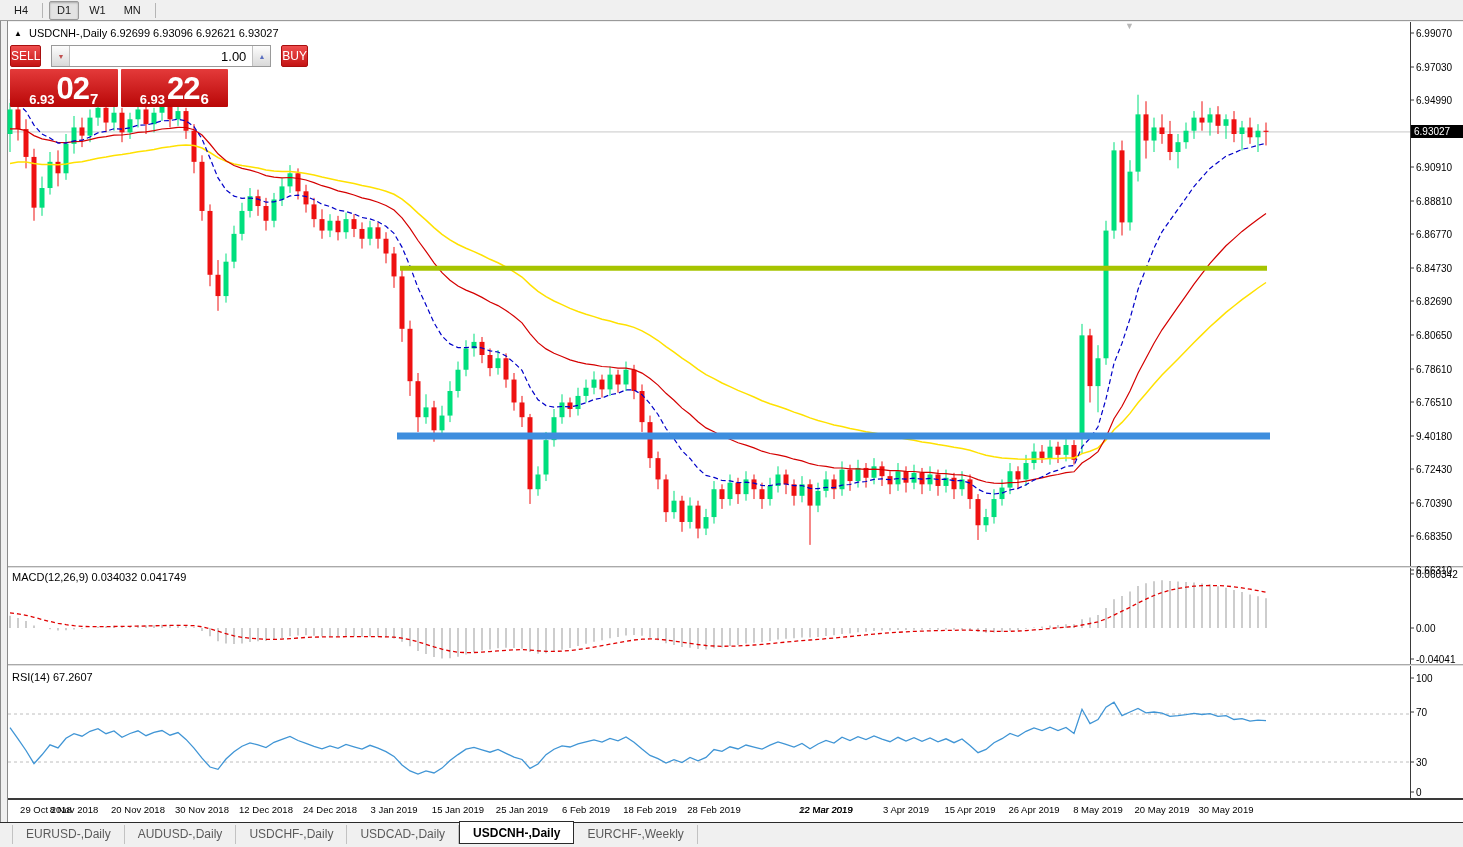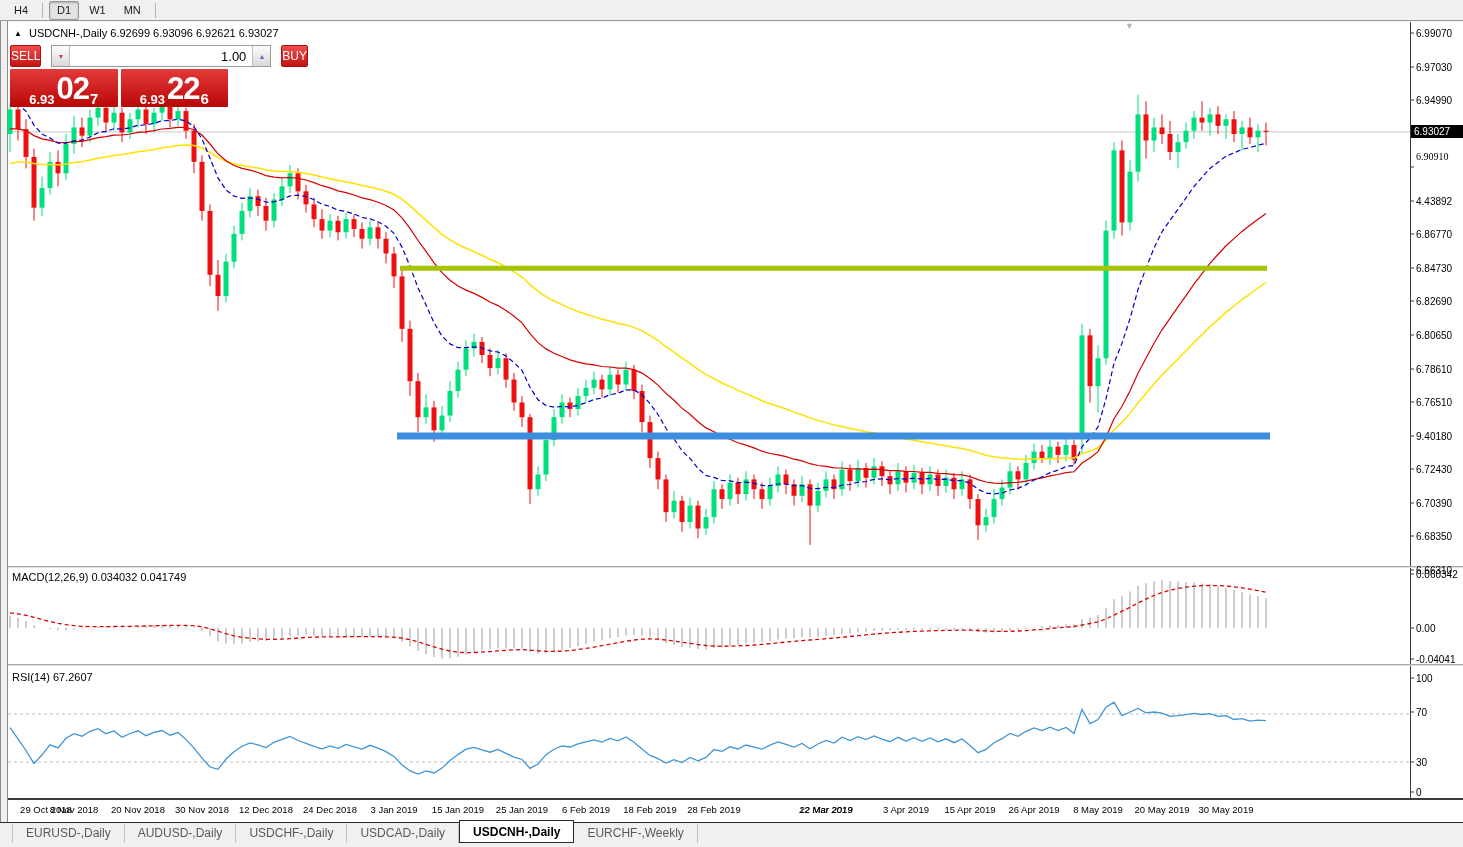--- a/index.html
+++ b/index.html
@@ -22,21 +22,21 @@
   #panel-rsi{top:666px;height:132px;}
   #axiscol{position:absolute;left:1410px;top:22px;width:53px;height:776px;background:#fff;
            border-left:1px solid #3a3a3a;box-sizing:border-box;z-index:2;}
   .pdivider{position:absolute;left:8px;width:1455px;height:2px;z-index:4;
             background:linear-gradient(#8f8f8f,#fafafa);}
   #div1{top:566px;} #div2{top:664px;}
   #bottomframe{position:absolute;left:8px;top:798px;width:1455px;height:2px;background:#3a3a3a;z-index:4;}
   #dateaxis{position:absolute;left:8px;top:800px;width:1455px;height:22px;background:#fff;z-index:1;}
   #tabline{position:absolute;left:0;top:822px;width:1463px;height:1px;background:#2a2a2a;z-index:4;}
   #tabbar{position:absolute;left:0;top:823px;width:1463px;height:20px;background:#f0f0f0;
-          display:flex;align-items:flex-end;padding-left:12px;box-sizing:border-box;z-index:5;}
+          display:flex;align-items:center;padding-left:12px;box-sizing:border-box;z-index:5;}
   .tab{margin-top:2px;padding:2px 13px 3px;font-size:12px;color:#5a5a5a;border-right:1px solid #c2c2c2;cursor:default;white-space:nowrap;}
   .tab:first-child{border-left:1px solid #c2c2c2;}
   .tab.active{background:#fff;border:1px solid #2a2a2a;color:#000;font-weight:bold;margin-top:-1px;padding-top:4px;}
   
   #chartsvg{position:absolute;left:0;top:0;width:1463px;height:847px;z-index:3;pointer-events:none;}
   
   #title{position:absolute;left:14px;top:27px;font-size:11px;color:#000;z-index:5;white-space:nowrap;}
   #title .marker{font-size:8px;vertical-align:1px;margin-right:4px;}
   #scrollmark{position:absolute;left:1125px;top:21px;color:#b8b8b8;font-size:9px;z-index:5;}
   .indlabel{position:absolute;font-size:11px;color:#000;z-index:5;white-space:nowrap;}
@@ -658,22 +658,22 @@
       <span class="pb-small">6.93</span>
       <span class="pb-big">22</span>
       <span class="pb-sup">6</span>
     </div>
   </div>
 </div>
 
 <div class="pxlabel" style="top: 33px;">6.99070</div>
 <div class="pxlabel" style="top: 67px;">6.97030</div>
 <div class="pxlabel" style="top: 100px;">6.94990</div>
-<div class="pxlabel" style="top: 156px; font-family: Liberation Serif, serif;">6.90910</div>
-<div class="pxlabel" style="top: 201px;">4.43892</div>
+<div class="pxlabel" style="top: 167px;">6.90910</div>
+<div class="pxlabel" style="top: 201px;">6.88810</div>
 <div class="pxlabel" style="top: 234px;">6.86770</div>
 <div class="pxlabel" style="top: 268px;">6.84730</div>
 <div class="pxlabel" style="top: 301px;">6.82690</div>
 <div class="pxlabel" style="top: 335px;">6.80650</div>
 <div class="pxlabel" style="top: 369px;">6.78610</div>
 <div class="pxlabel" style="top: 402px;">6.76510</div>
 <div class="pxlabel" style="top: 436px;">9.40180</div>
 <div class="pxlabel" style="top: 469px;">6.72430</div>
 <div class="pxlabel" style="top: 503px;">6.70390</div>
 <div class="pxlabel" style="top: 536px;">6.68350</div>

